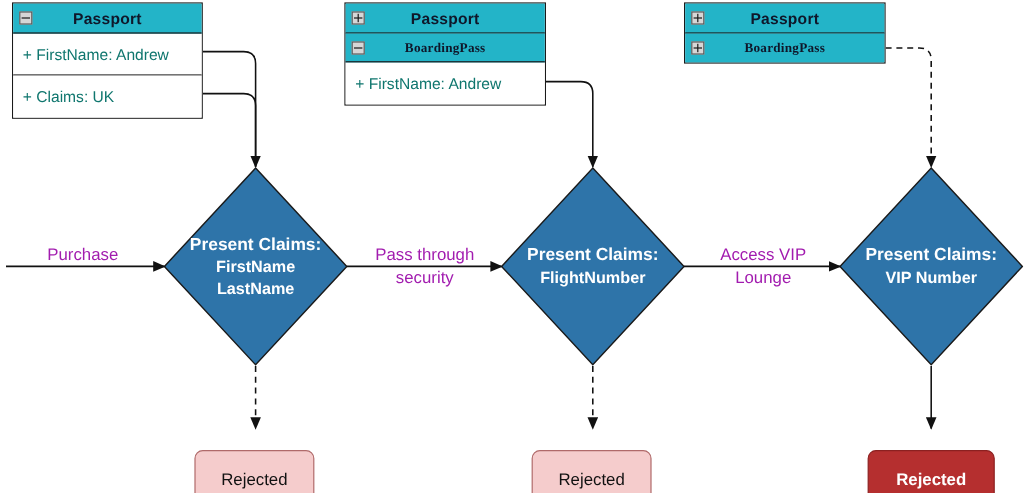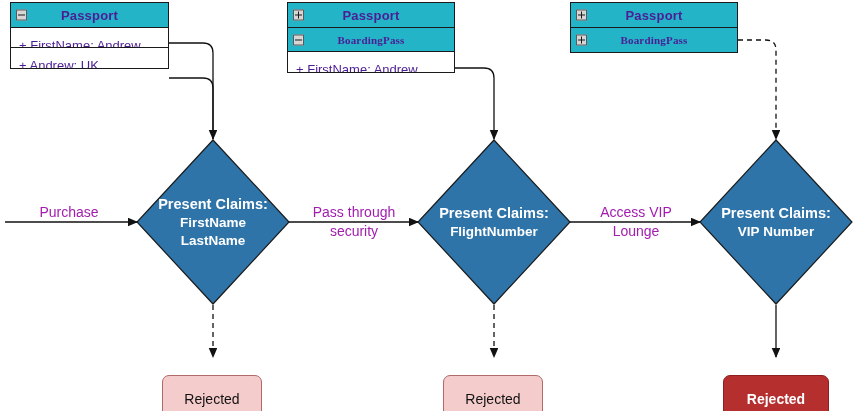--- a/index.html
+++ b/index.html
@@ -33,21 +33,21 @@
   .card {
     position: absolute;
     z-index: 3;
     border: 1px solid #1a1a1a;
     box-sizing: border-box;
     background: #ffffff;
   }
   .card-header {
     position: relative;
     background: #23b4c8;
-    color: #4c1d95;
+    color: #0f172a;
     font-weight: bold;
     text-align: center;
     box-sizing: border-box;
     border-bottom: 1px solid #1a1a1a;
     letter-spacing: 0.2px;
   }
   .card-header.h-main {
     font-size: 13px;
     line-height: 25px;
     height: 25px;
@@ -86,25 +86,25 @@
   .toggle.plus::after {
     content: "";
     position: absolute;
     left: 4px;
     top: 1px;
     width: 1px;
     height: 7px;
     background: #1a1a1a;
   }
   .card-row {
-    height: 20px;
+    height: 35px;
     line-height: 35px;
     padding-left: 8px;
     font-size: 13px;
-    color: #4c1d95;
+    color: #0f766e;
     border-bottom: 1px solid #1a1a1a;
     box-sizing: border-box;
     background: #ffffff;
     white-space: nowrap;
     overflow: hidden;
   }
   .card-row.last { border-bottom: none; }
 
   
   .diamond {
@@ -198,21 +198,21 @@
 
     <path d="M776,305 L776,357" fill="none" stroke="#111111" stroke-width="1.3" marker-end="url(#arrow)"></path>
   </svg>
 
   <div class="card" style="left:10px; top:2px; width:159px;">
     <div class="card-header h-main">
       <span class="toggle minus"></span>
       <span>Passport</span>
     </div>
     <div class="card-row">+ FirstName: Andrew</div>
-    <div class="card-row last">+ Andrew: UK</div>
+    <div class="card-row last">+ Claims: UK</div>
   </div>
 
   <div class="card" style="left:287px; top:2px; width:168px;">
     <div class="card-header h-main">
       <span class="toggle plus"></span>
       <span>Passport</span>
     </div>
     <div class="card-header h-sub">
       <span class="toggle minus"></span>
       <span>BoardingPass</span>

